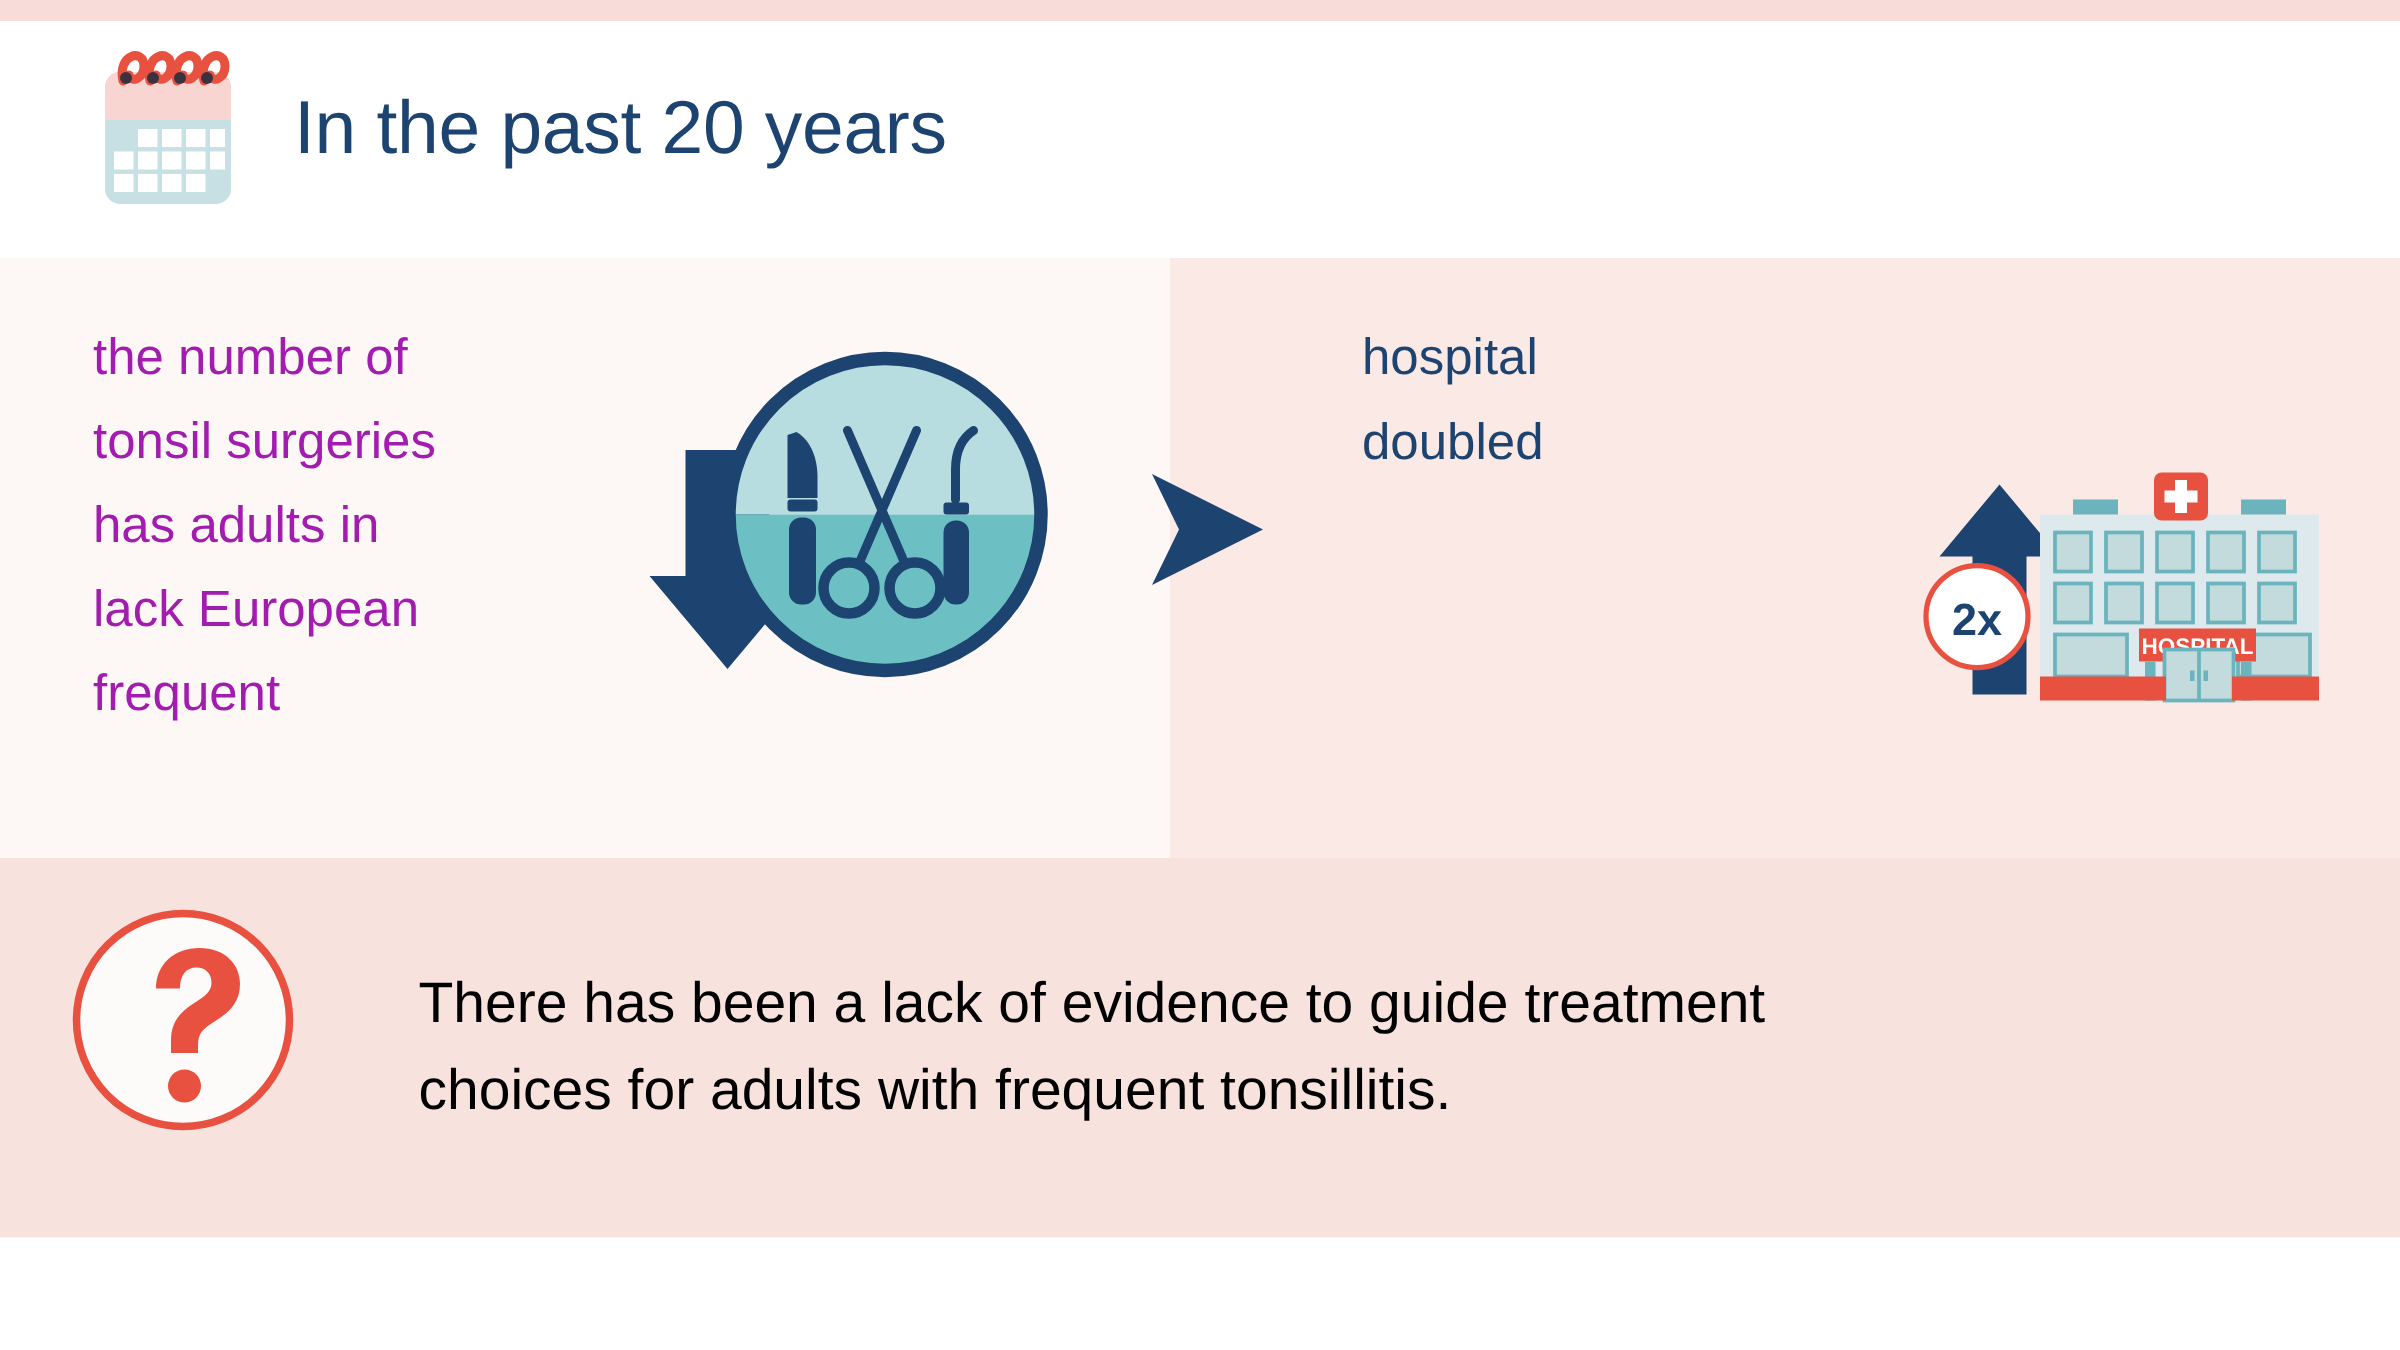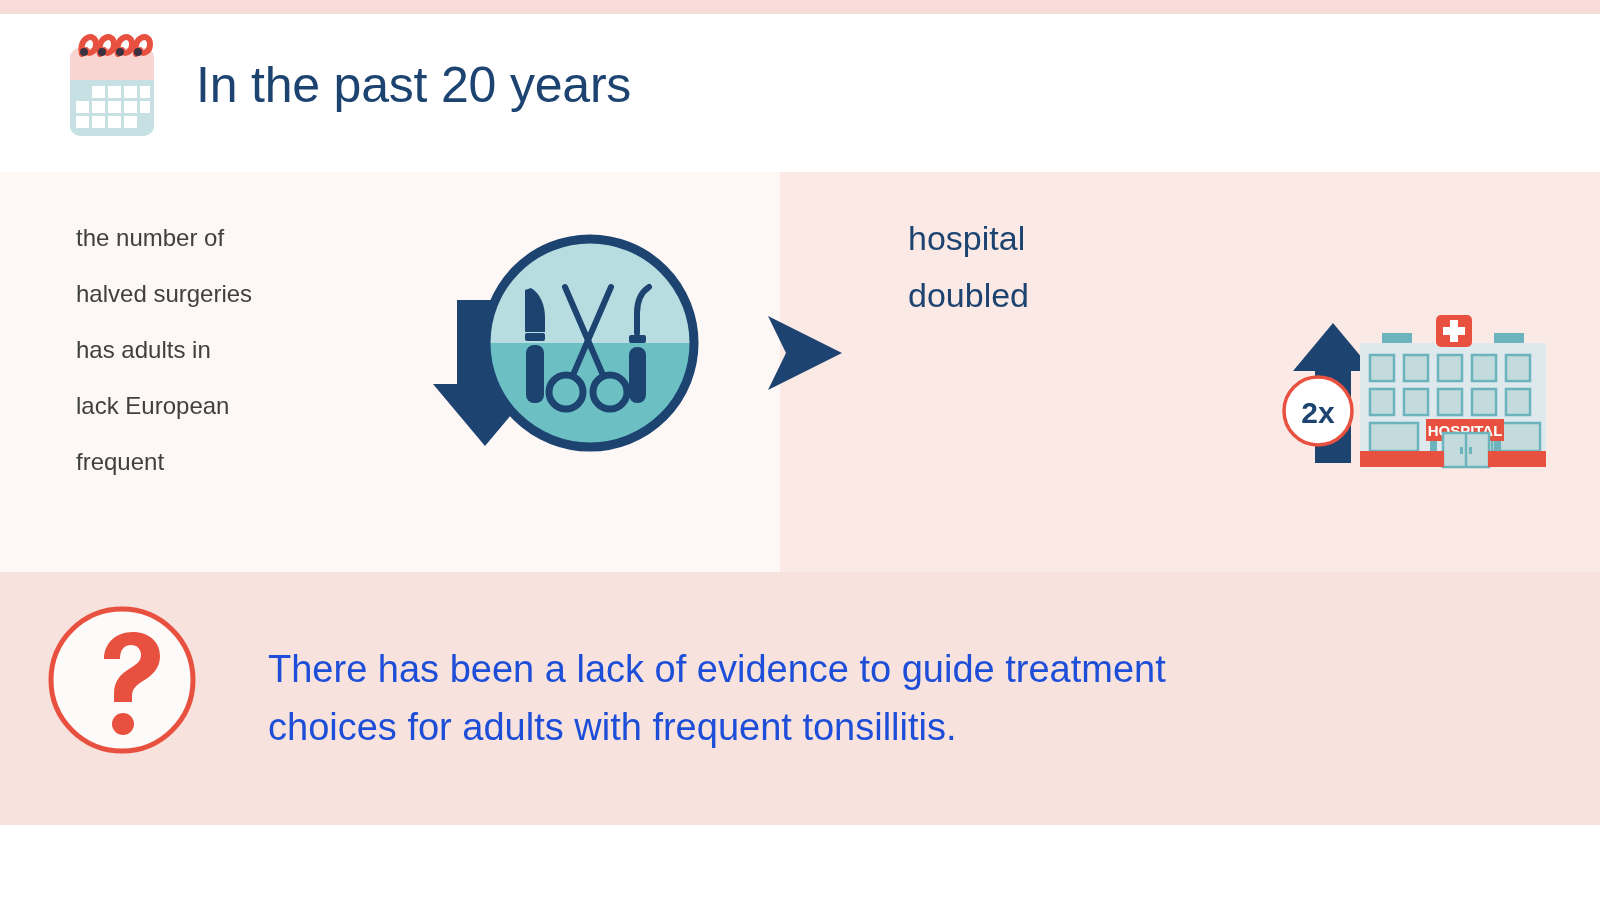--- a/index.html
+++ b/index.html
@@ -70,25 +70,25 @@
     font-size: 50px;
     font-weight: 400;
     color: #1d4370;
     letter-spacing: -0.2px;
     white-space: nowrap;
   }
 
   
   .left-stat-text {
     position: absolute;
-    left: 76px; top: 210px;
+    left: 62px; top: 210px;
     width: 340px;
-    font-size: 24px;
+    font-size: 34px;
     line-height: 56px;
-    color: #404040;
+    color: #a21caf;
   }
   .surgery-circle-wrap {
     position: absolute;
     left: 425px; top: 225px;
     width: 280px; height: 245px;
   }
 
   
   .center-chevron {
     position: absolute;
@@ -112,25 +112,25 @@
   }
 
   
   .question-badge {
     position: absolute;
     left: 46px; top: 604px;
     width: 152px; height: 152px;
   }
   .bottom-note {
     position: absolute;
-    left: 268px; top: 640px;
+    left: 279px; top: 640px;
     width: 1150px;
     font-size: 38px;
     line-height: 58px;
-    color: #1d4ed8;
+    color: #000000;
   }
   .nowrapline { display: block; }
 </style>
 </head>
 <body>
 
 <div id="infographic">
 
   <div class="top-strip"></div>
   <div class="header-band"></div>
@@ -174,21 +174,21 @@
         <circle cx="58" cy="22" r="4"></circle>
         <circle cx="76" cy="22" r="4"></circle>
       </g>
     </svg>
   </div>
 
   <div class="page-title">In the past 20 years</div>
 
   <div class="left-stat-text">
     <span class="nowrapline">the number of</span>
-    <span class="nowrapline">halved surgeries</span>
+    <span class="nowrapline">tonsil surgeries</span>
     <span class="nowrapline">has adults in</span>
     <span class="nowrapline">lack European</span>
     <span class="nowrapline">frequent</span>
   </div>
 
   <div class="surgery-circle-wrap">
     <svg viewBox="0 0 280 245" width="280" height="245">
       <defs>
         <clipPath id="circClip">
           <circle cx="165" cy="118" r="104"></circle>

